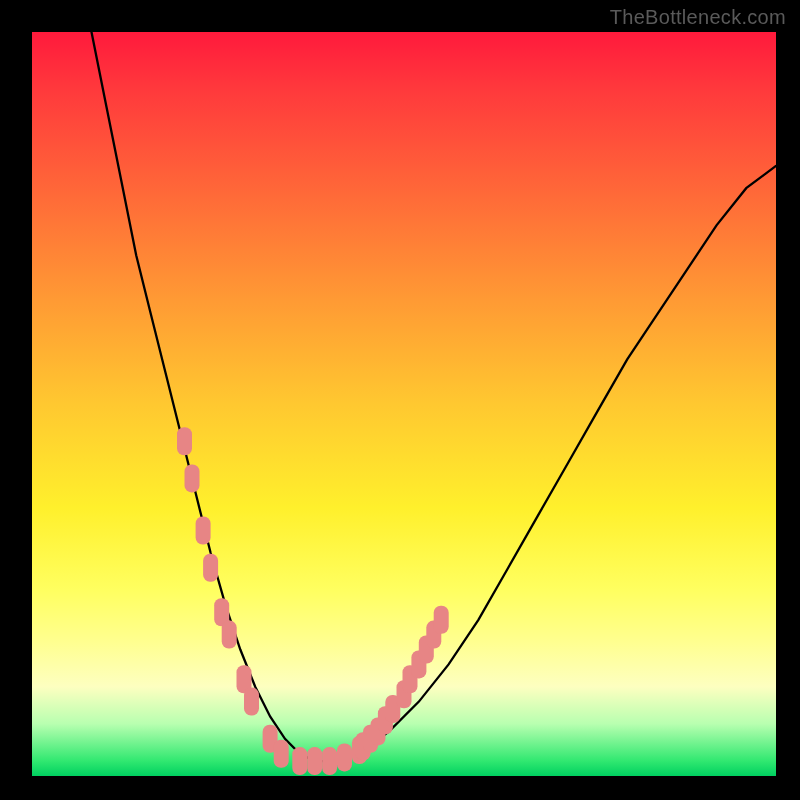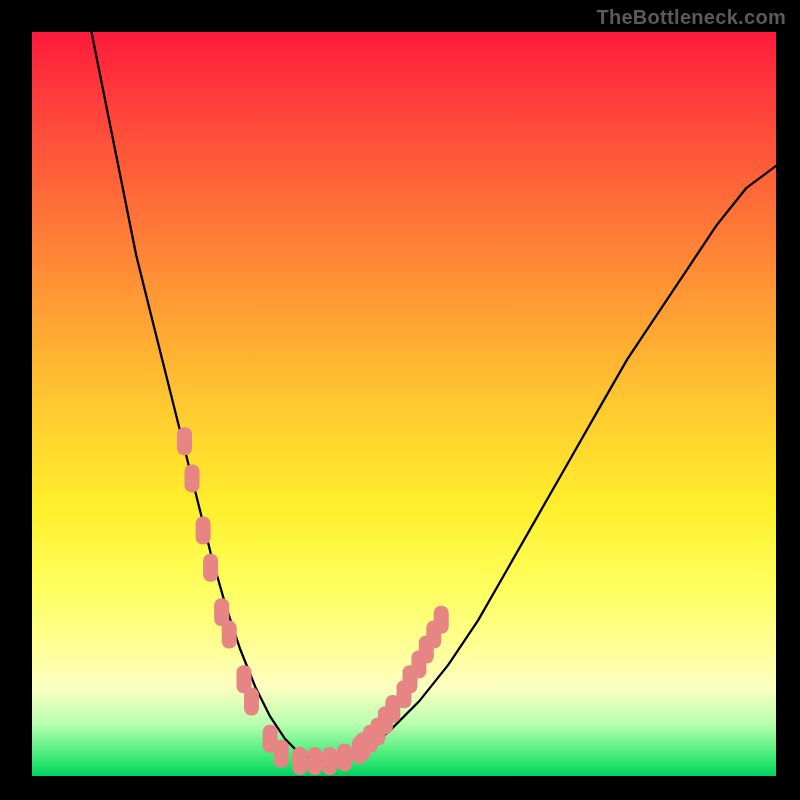--- a/index.html
+++ b/index.html
@@ -32,21 +32,21 @@
       #30e870 98%,
       #00d060 100%
     );
   }
   .watermark {
     position: absolute;
     top: 6px;
     right: 14px;
     color: #5a5a5a;
     font-size: 20px;
-    font-weight: 700;
+    font-weight: 400;
     letter-spacing: 0.3px;
   }
   svg.curve-layer {
     position: absolute;
     left: 0;
     top: 0;
     width: 744px;
     height: 744px;
     overflow: visible;
   }

